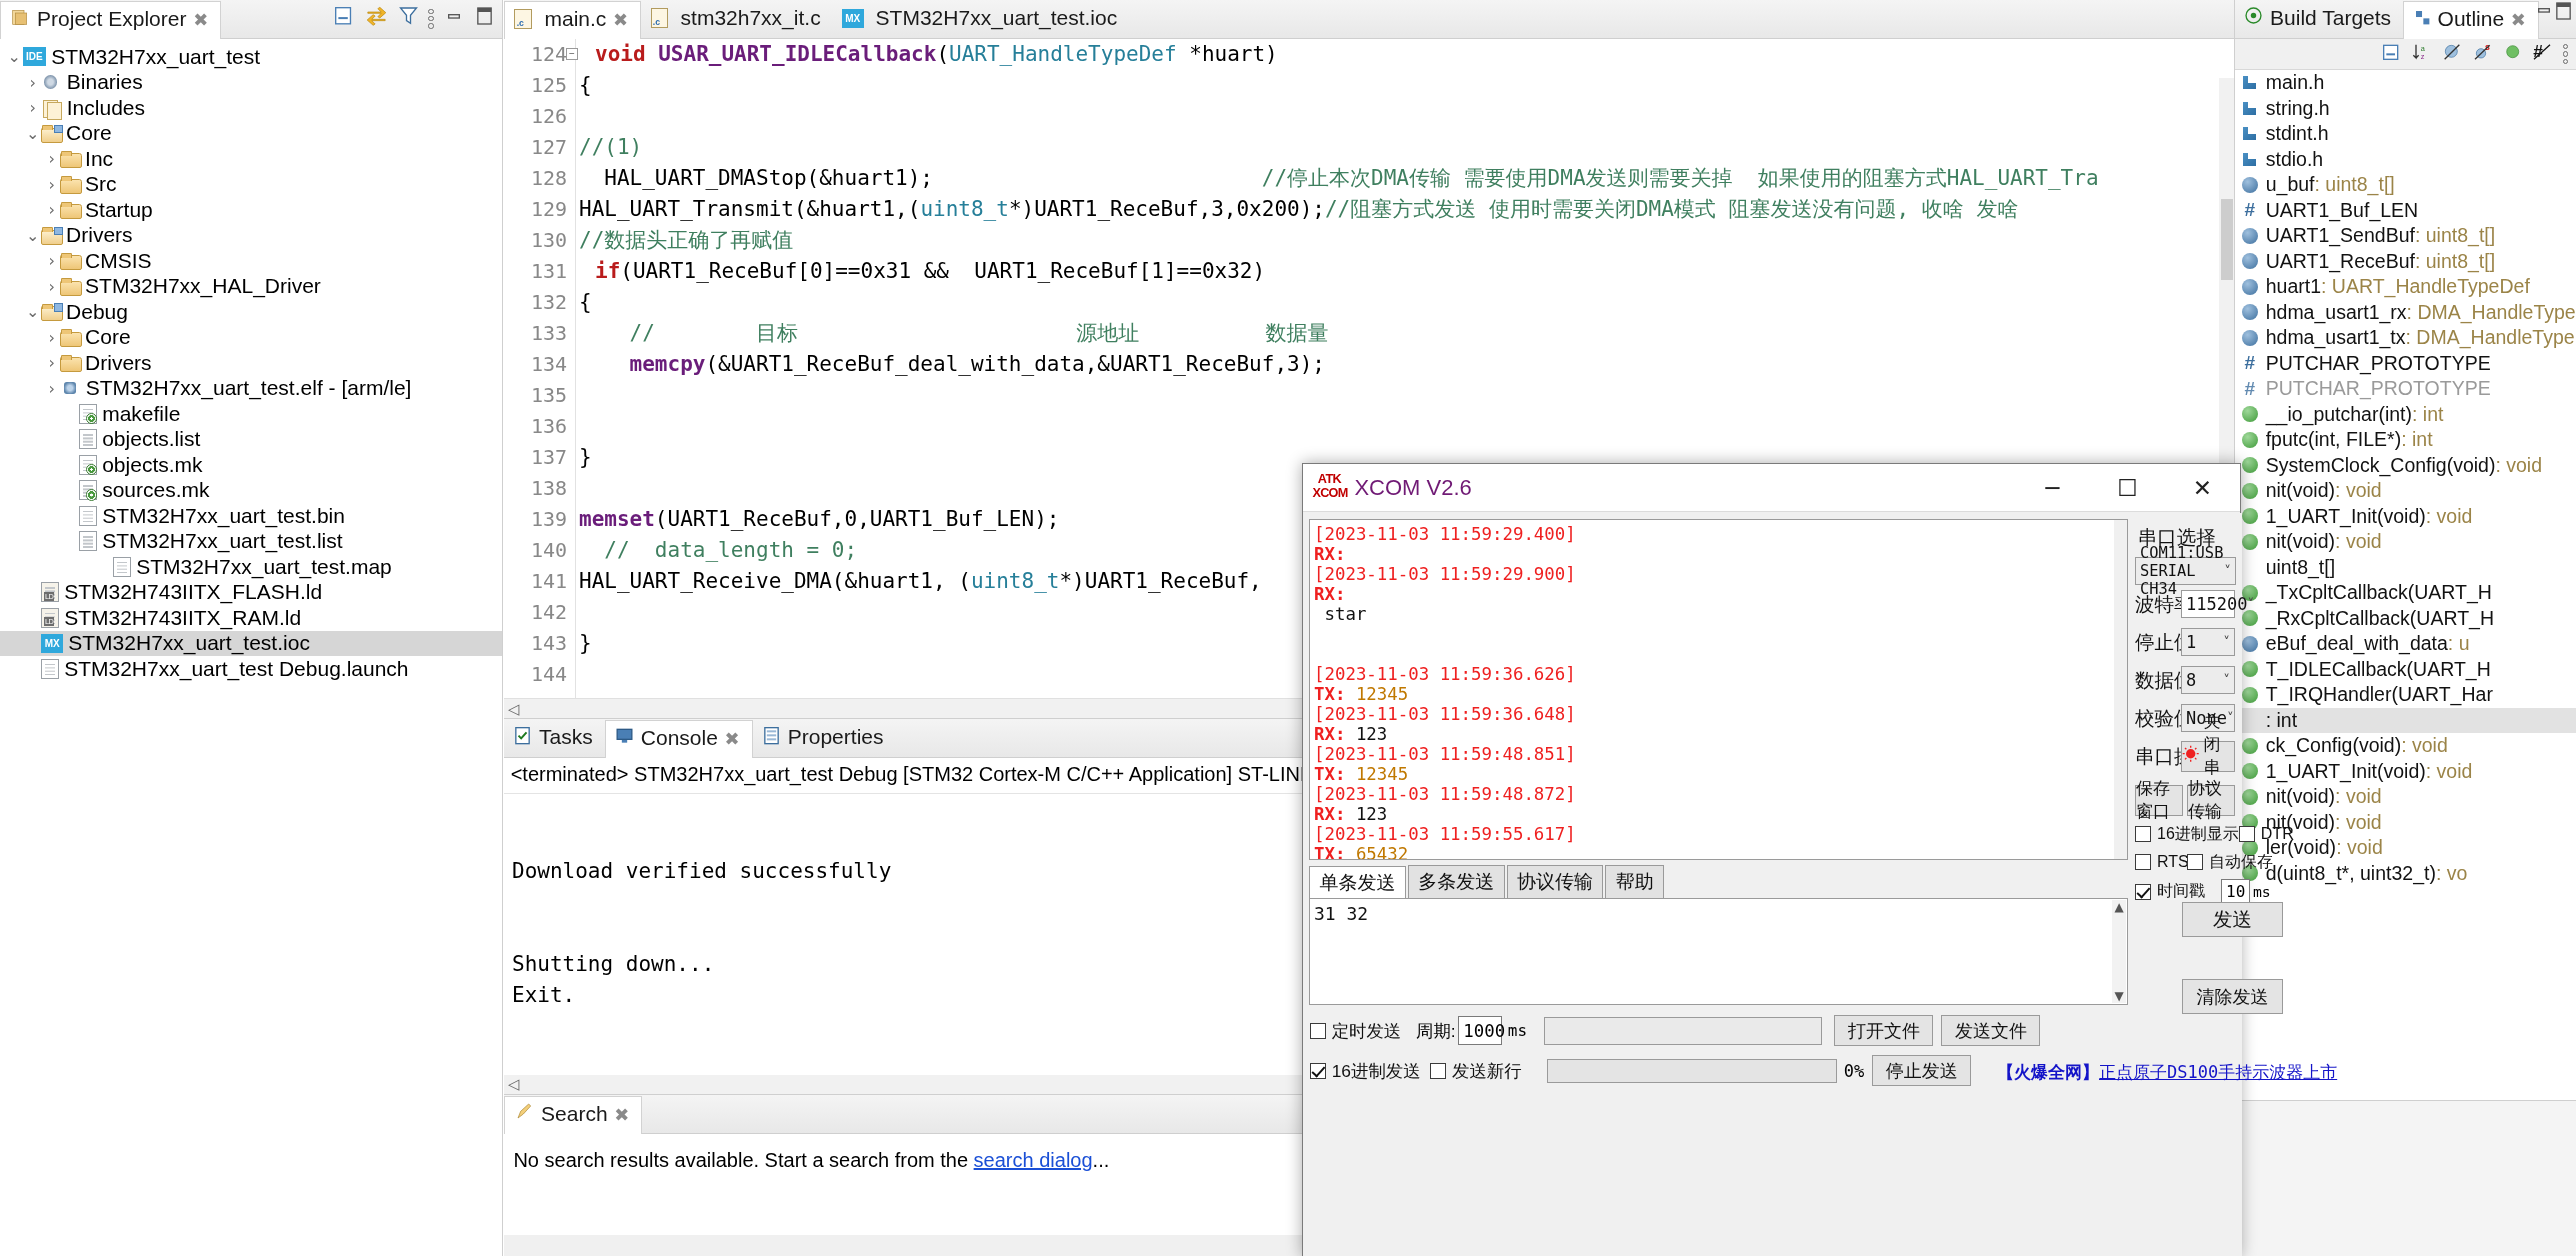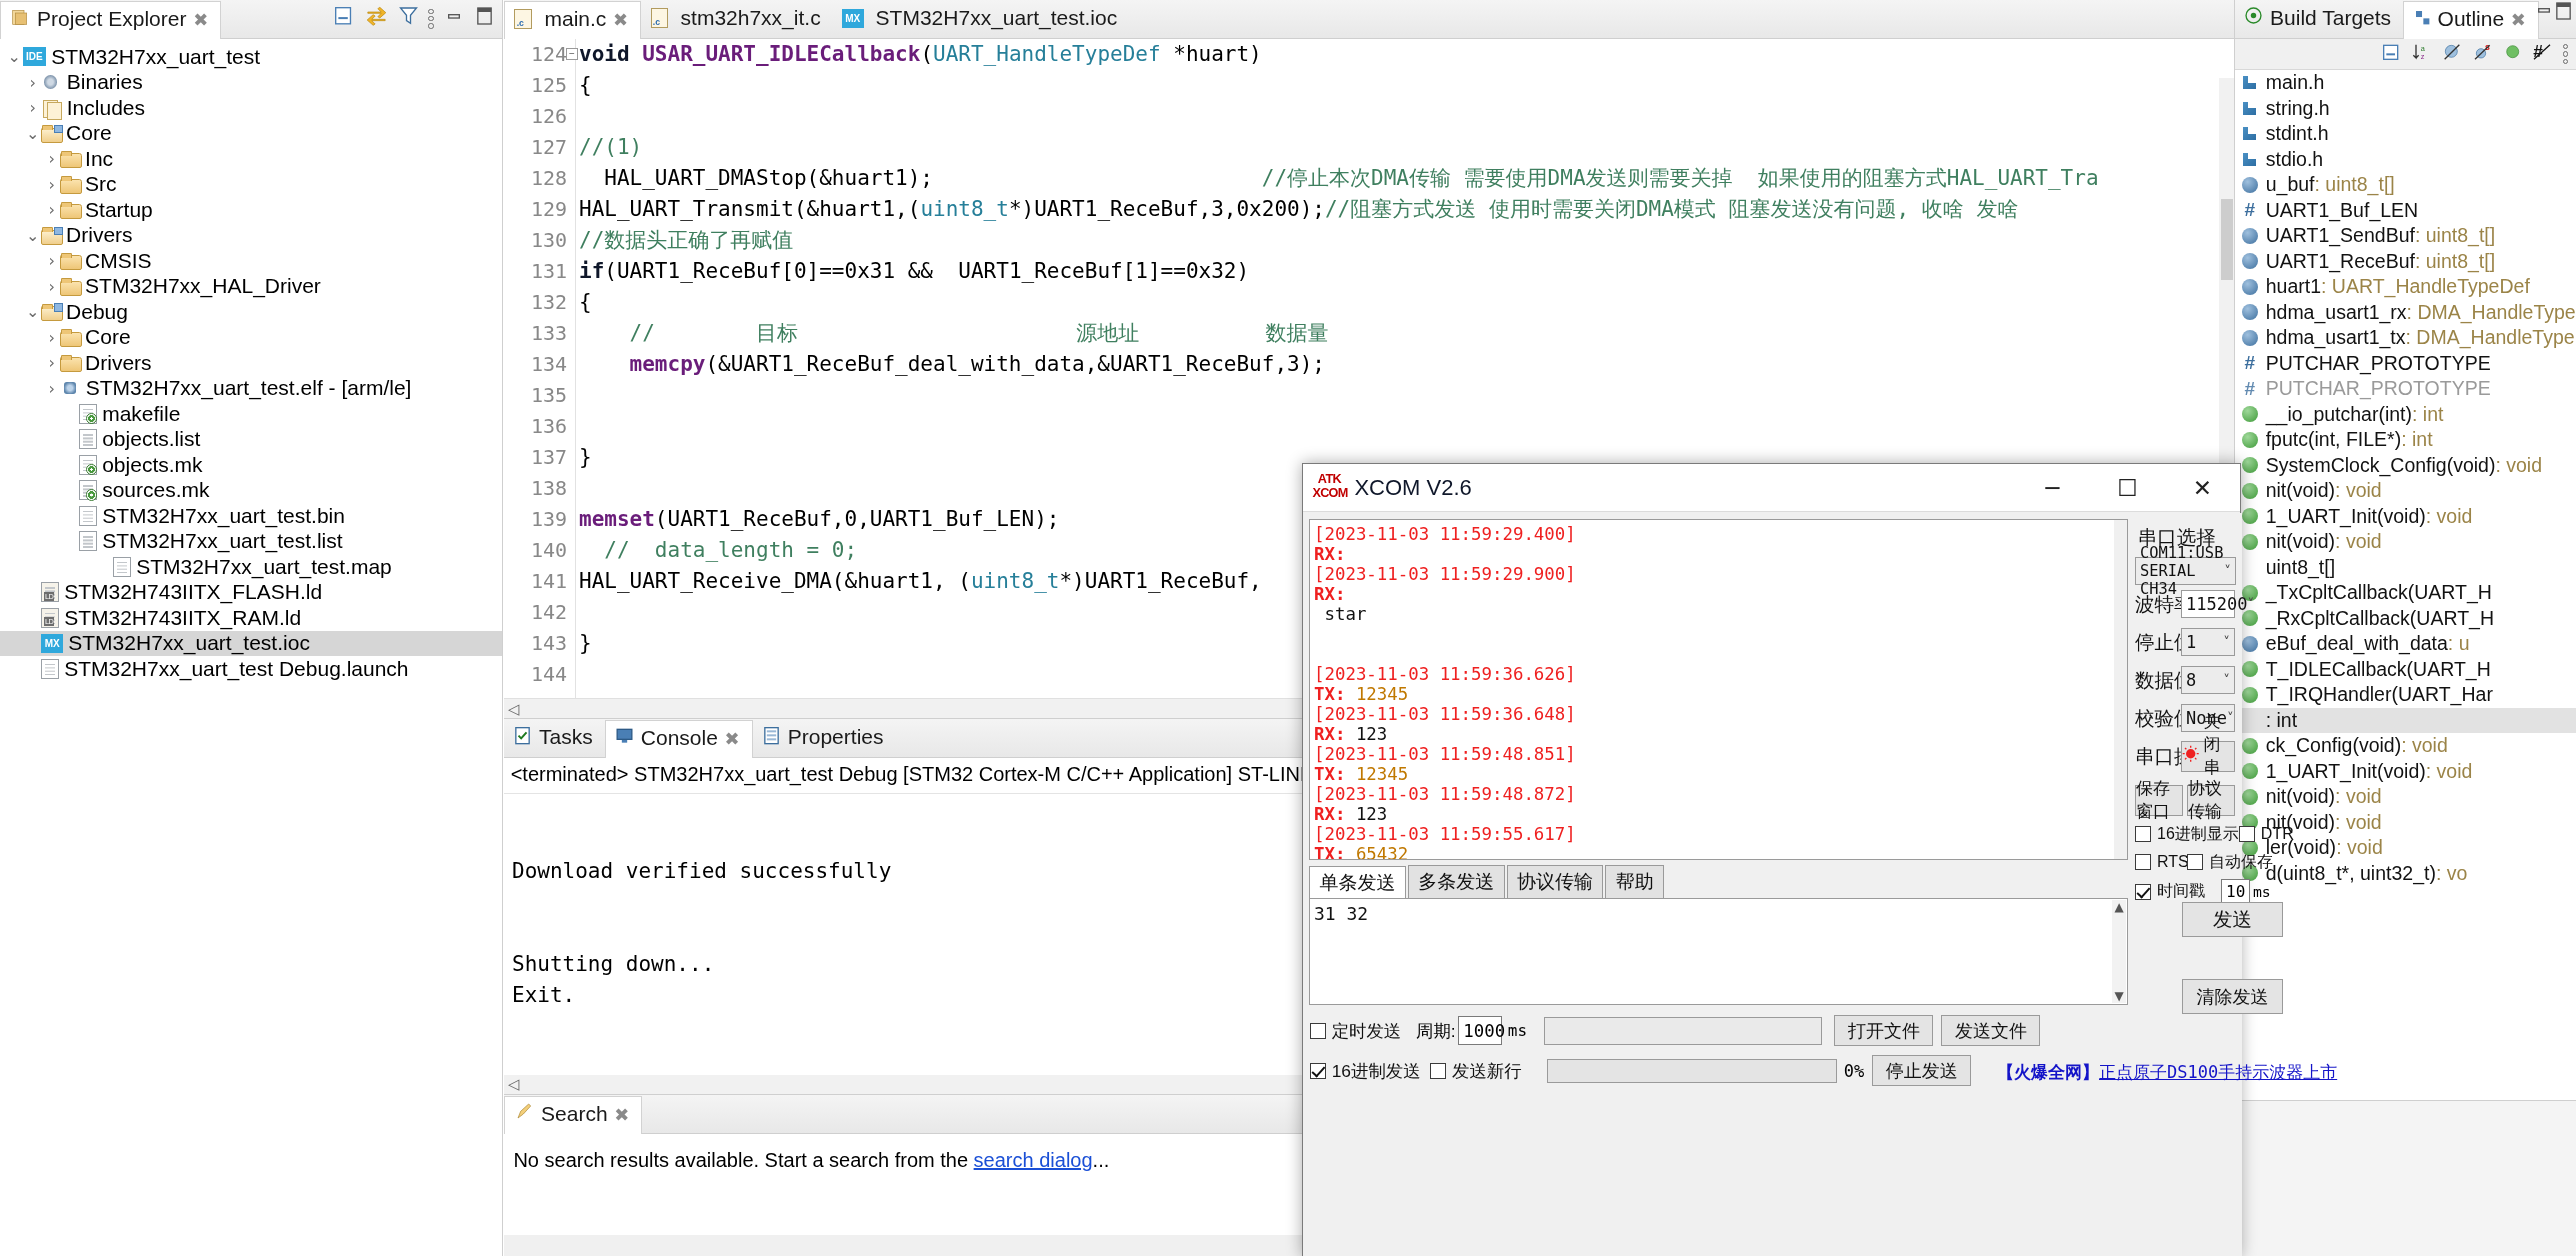--- a/index.html
+++ b/index.html
@@ -87,21 +87,21 @@
         position:relative;flex:0 0 auto;}
   .cico span{position:absolute;left:1.3px;bottom:0.7px;font-size:8.7px;color:#2b6cb0;font-weight:bold;}
   #code { position:absolute; top:39px; left:0; right:0; bottom:0; background:#fff; overflow:hidden; }
   #gutter { position:absolute; left:0; top:0; width:72px; bottom:0; background:#fff;
             border-right:0.7px solid #e2e2e2; }
   .ln { height:31px; line-height:31px; text-align:right; padding-right:8px;
         color:#888; font-family:"DejaVu Sans Mono",monospace; font-size:20px; }
   #codearea { position:absolute; left:75px; top:0; right:0; bottom:0; }
   .cl { height:31px; line-height:31px; white-space:pre; font-family:"DejaVu Sans Mono",monospace;
         font-size:21px; color:#000; }
-  .kw{color:#0f172a;font-weight:bold;}
+  .kw{color:#b91c1c;font-weight:bold;margin-left:16px;}
   .ty{color:#267f99;}
   .fn{color:#6a1d7a;font-weight:bold;}
   .cm{color:#3f7f5f;}
   .fold{position:absolute;left:62px;width:12px;height:12px;border:0.7px solid #9a9a9a;
         background:#fff;color:#555;font-size:10px;line-height:10.7px;text-align:center;}
   
   #ed-vsb{position:absolute;right:0;top:39px;bottom:23px;width:14.8px;background:#f1f1f1;}
   #ed-vthumb{position:absolute;right:1.3px;top:121px;width:12px;height:81px;background:#cdcdcd;}
   #ed-hsb{position:absolute;left:0;right:0;bottom:0;height:20px;background:#f1f1f1;
           border-top:0.7px solid #e0e0e0;}
@@ -145,21 +145,21 @@
   #bottombar{position:absolute;left:504px;top:1235px;width:1730px;height:22px;background:#f0f0f0;}
 
   
   #xcom{ position:absolute; left:1302px; top:463px; width:939px; height:794px;
          background:#f0f0f0; border:0.7px solid #7a7a7a; box-shadow:0 0 14.8px rgba(0,0,0,.33); }
   #xc-title{height:48px;background:#ffffff;display:flex;align-items:center;
             border-bottom:0.7px solid #dcdcdc;}
   .xc-logo{width:34px;height:32px;margin:0 8px 0 9.4px;color:#c00000;font-weight:bold;
      font-size:12.7px;line-height:14.8px;text-align:center;letter-spacing:-0.7px;
      font-family:"Liberation Sans",sans-serif;}
-  #xc-title .t{font-size:22px;color:#0f172a;}
+  #xc-title .t{font-size:22px;color:#701a75;}
   .wbtns{margin-left:auto;display:flex;}
   .wbtn{width:75px;height:48px;display:flex;align-items:center;justify-content:center;
         font-size:23px;color:#222;font-family:"DejaVu Sans",sans-serif;}
   #xc-body{position:absolute;top:49px;left:0;right:0;bottom:0;}
 
   #rxbox{position:absolute;left:6px;top:6px;width:819px;height:341px;background:#fff;
          border:1.3px solid #9a9a9a;overflow:hidden;padding:4px 0 0 4px;}
   .rxline{font-family:"DejaVu Sans Mono",monospace;font-size:17.4px;line-height:20px;white-space:pre;}
   .ts{color:#ef2020;}
   .rx{color:#ef2020;font-weight:bold;}

